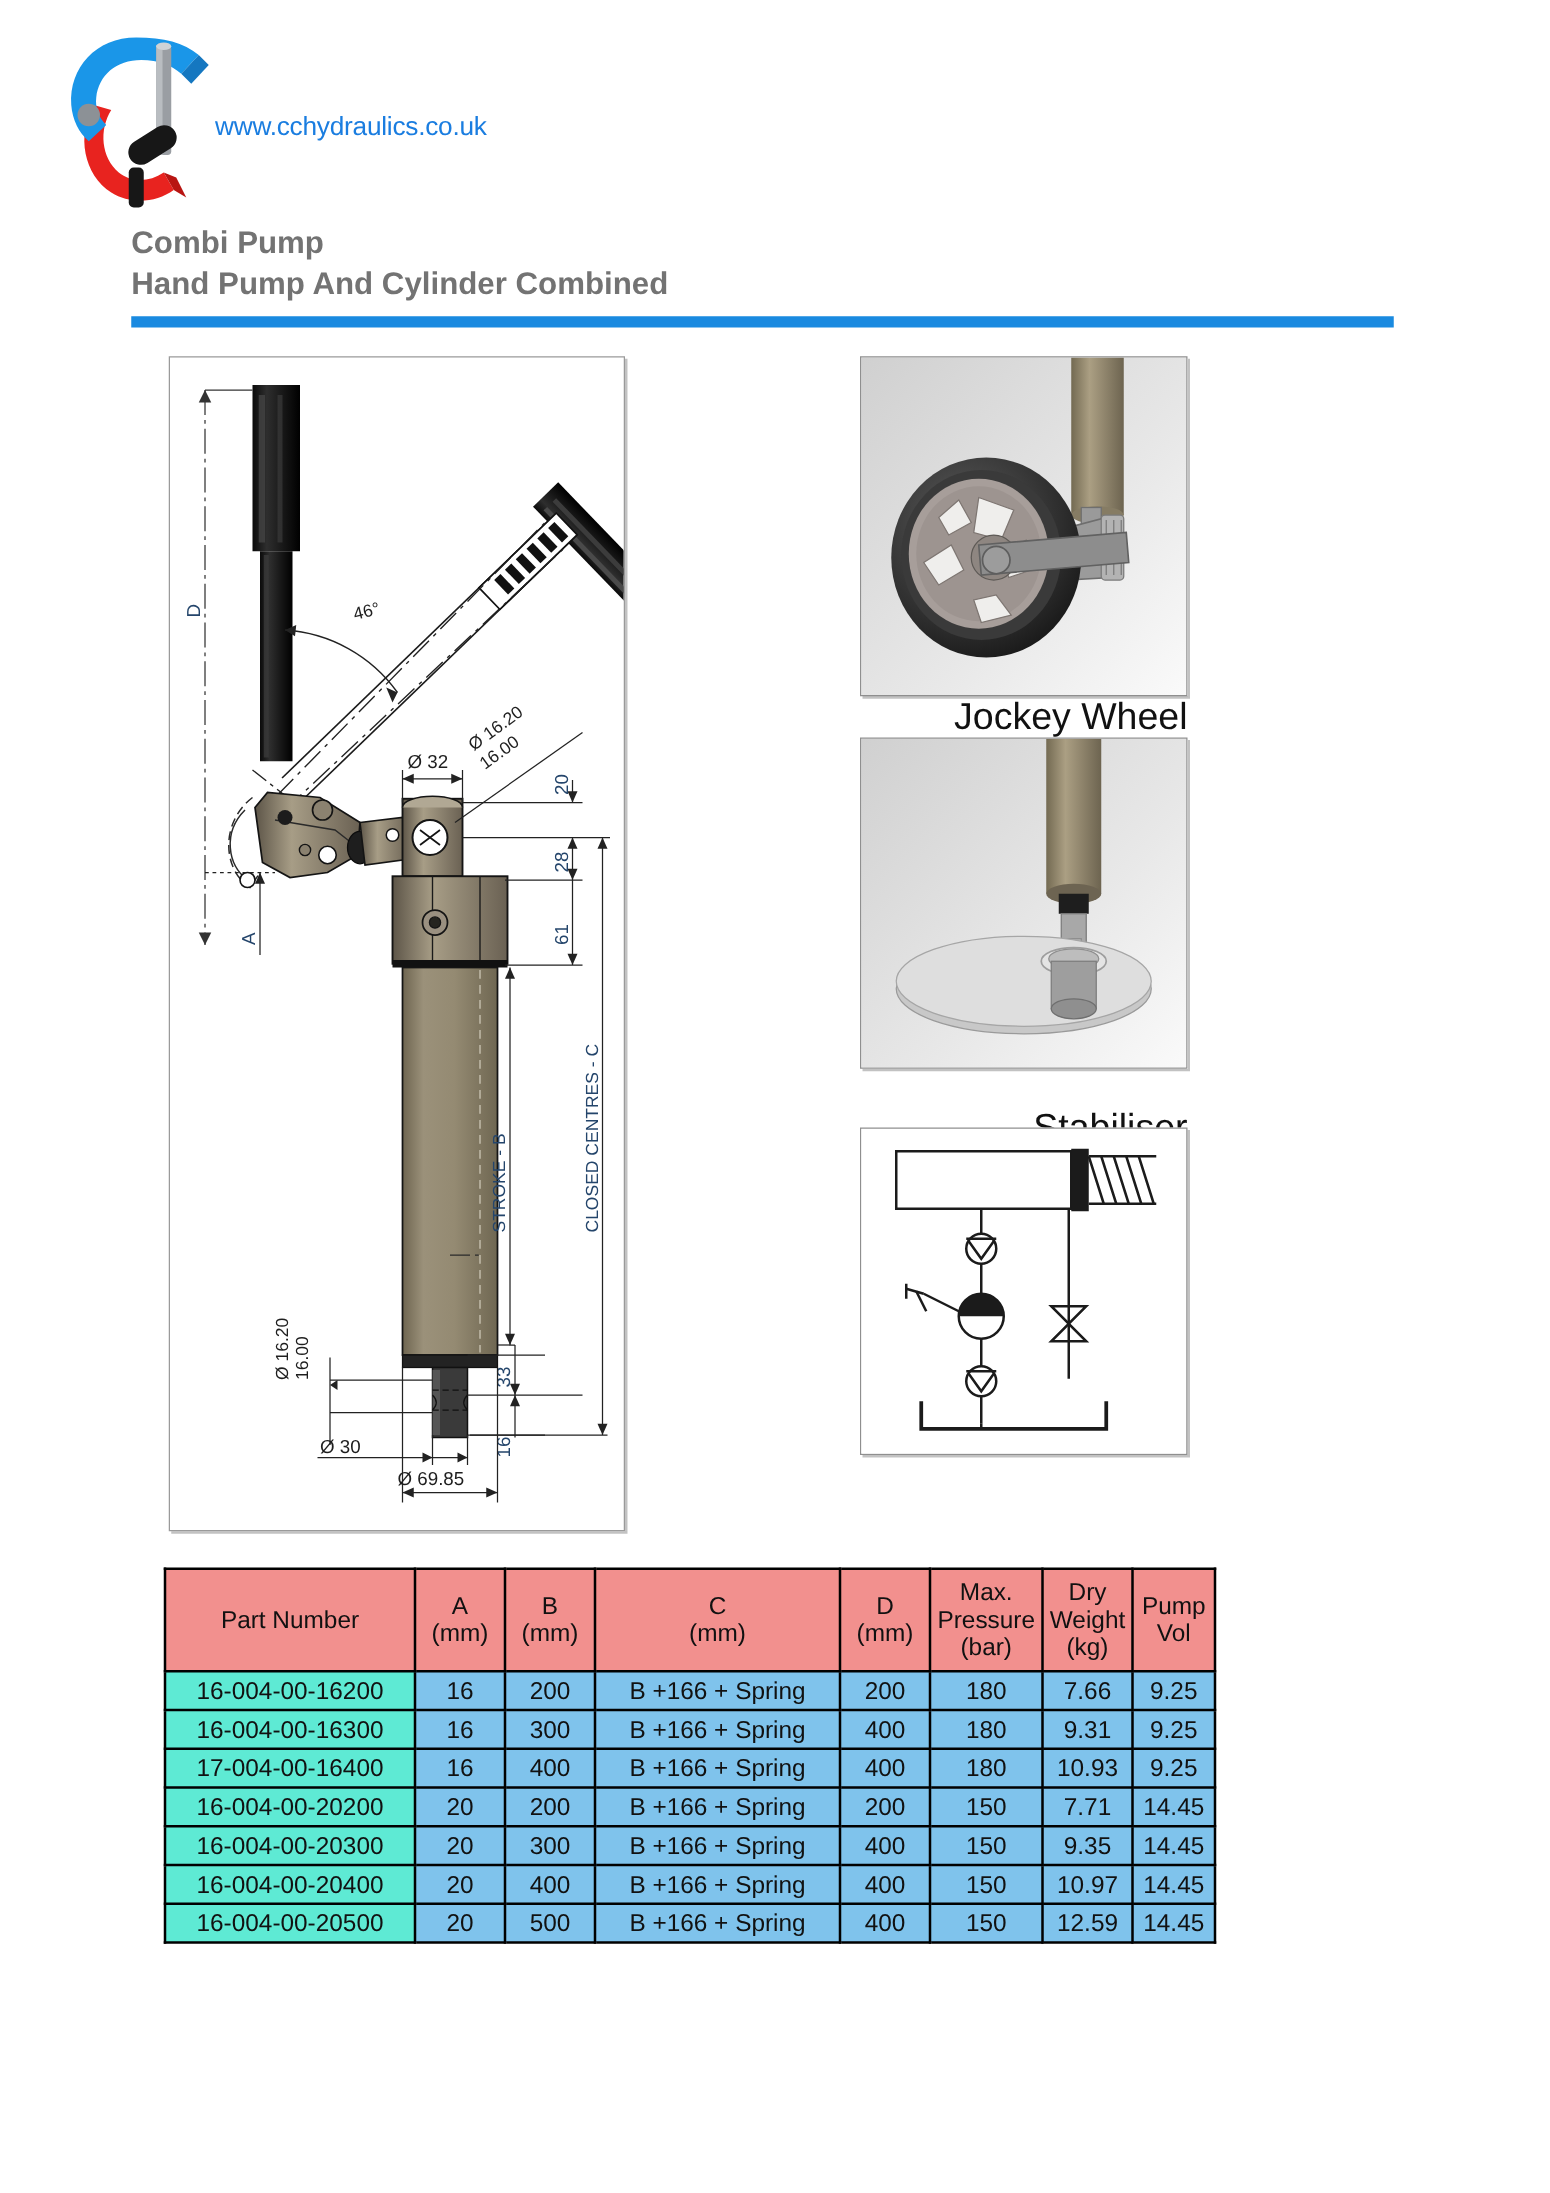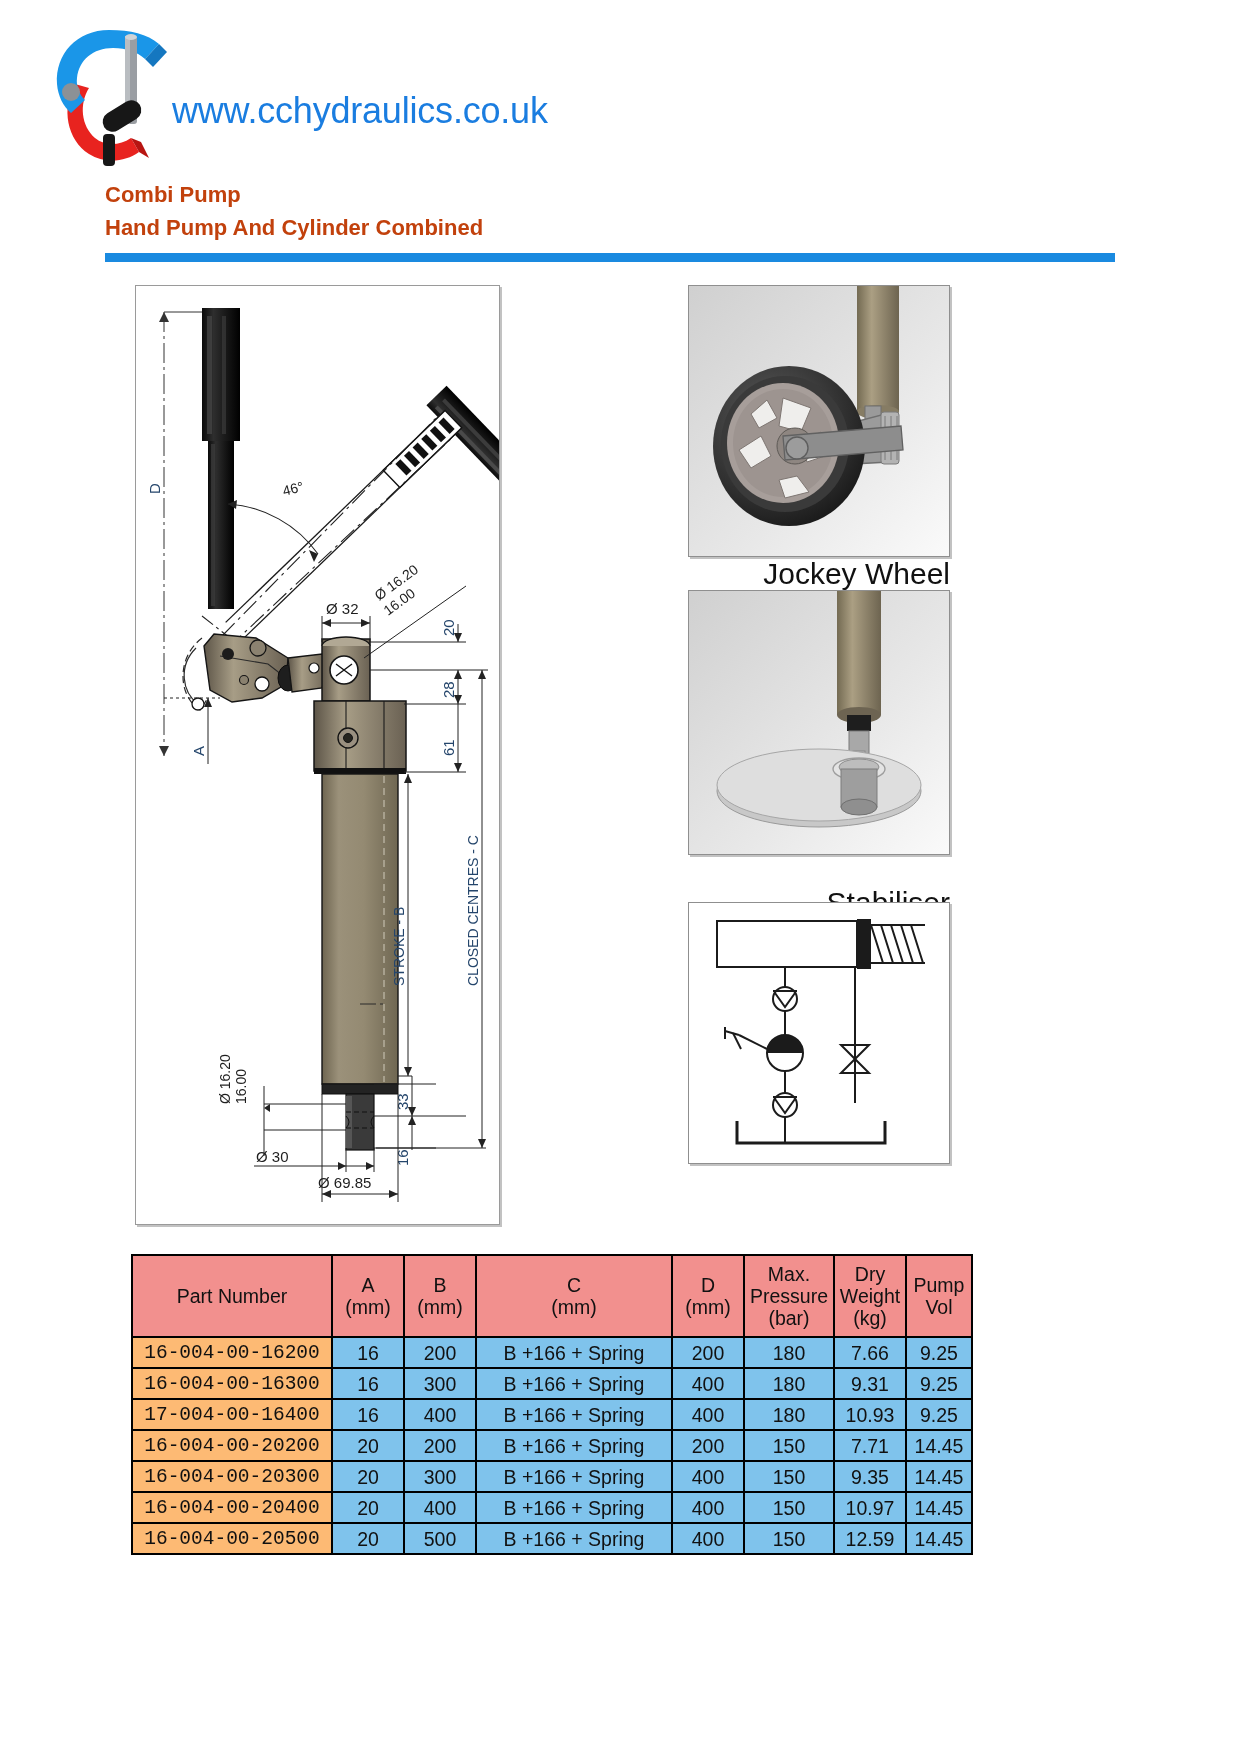--- a/index.html
+++ b/index.html
@@ -23,37 +23,37 @@
     width: 1240px; height: 175px;
   }
   #logo-mark {
     position: absolute;
     left: 45px; top: 22px;
     width: 135px; height: 145px;
   }
   #site-url {
     position: absolute;
     left: 172px; top: 90px;
-    font-size: 36px;
+    font-size: 21px;
     color: #1a7de0;
     letter-spacing: -0.2px;
     white-space: nowrap;
   }
 
   #title-block {
     position: absolute;
     left: 0; top: 178px;
     width: 1240px; height: 90px;
   }
   .title-left {
     position: absolute;
     left: 105px; top: 0;
-    color: #c2410c;
+    color: #737373;
     font-weight: bold;
-    font-size: 22px;
+    font-size: 25px;
     line-height: 33px;
     white-space: nowrap;
   }
   .title-left .l1 { display:block; }
   .title-left .l2 { display:block; }
   .title-right {
     position: absolute;
     right: 130px; top: 0;
     color: #1a7de0;
     font-weight: bold;
@@ -126,23 +126,22 @@
     line-height: 22px;
   }
   table.spec thead th {
     background: #f2908e;
     font-weight: normal;
     height: 82px;
     vertical-align: middle;
   }
   table.spec thead th .unit { display: block; }
   table.spec td.partnum {
-    background: #fdba74;
+    background: #5eead4;
     height: 19px;
-    font-family: Liberation Mono, monospace;
   }
   table.spec td.val {
     background: #7fc3ec;
     height: 31px;
   }
   
   col.c-part { width: 200px; }
   col.c-a    { width: 72px; }
   col.c-b    { width: 72px; }
   col.c-c    { width: 196px; }

